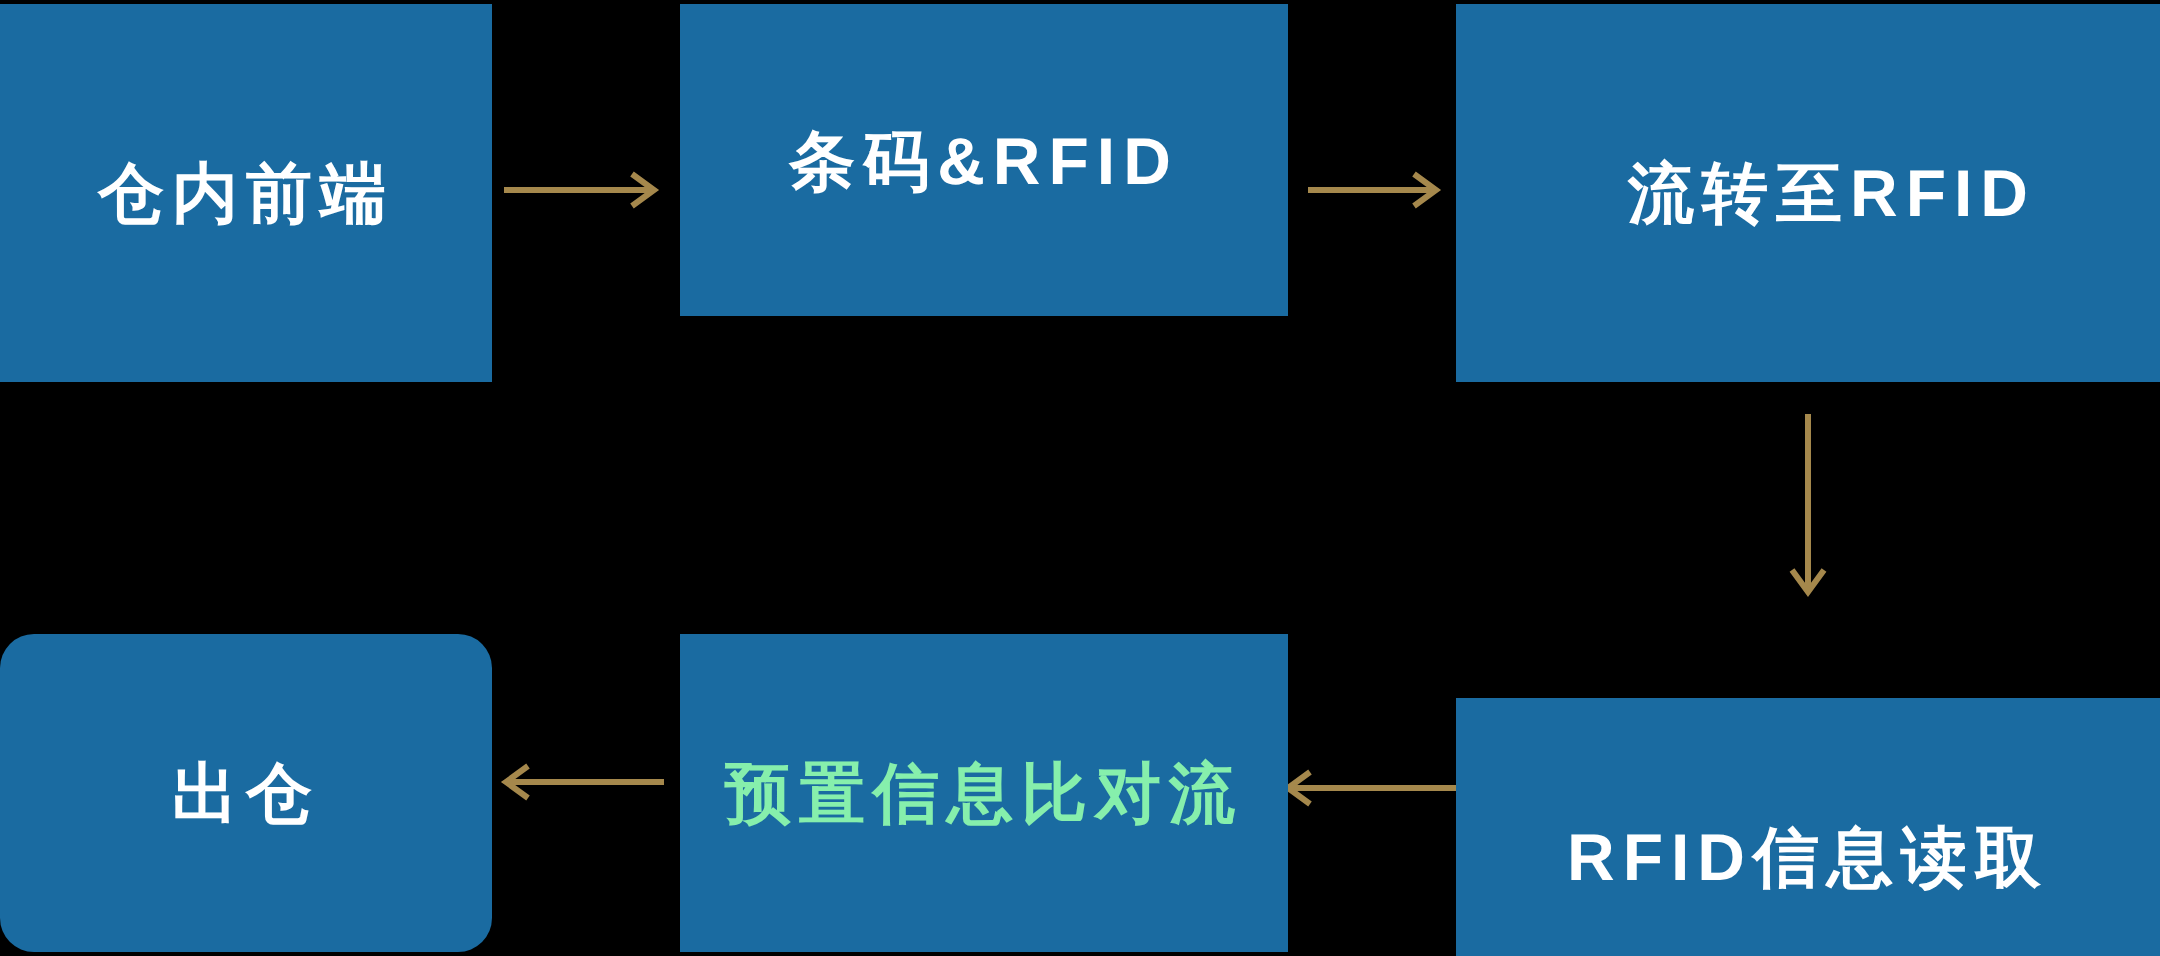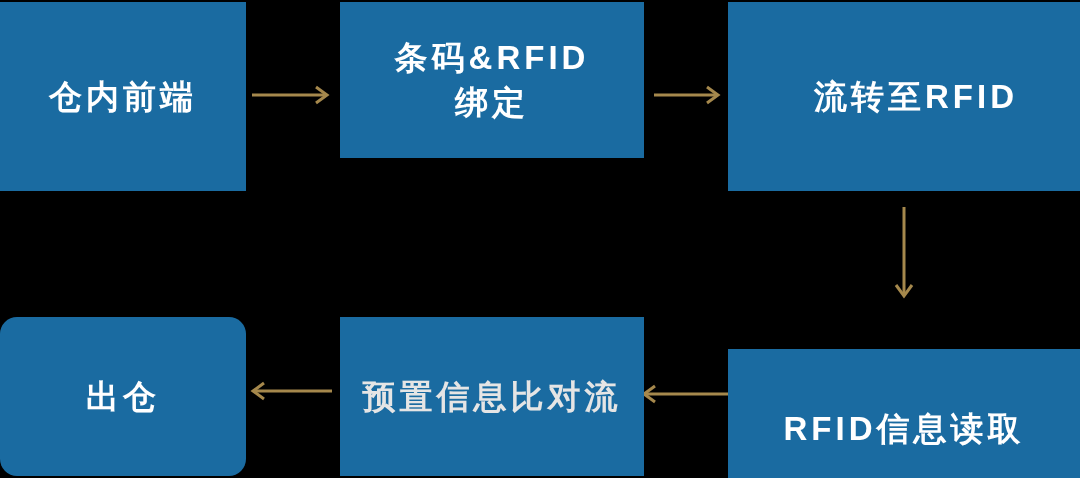--- a/index.html
+++ b/index.html
@@ -64,27 +64,26 @@
       <g>
         <line x1="332" y1="391" x2="255" y2="391" stroke="#a5884c" stroke-width="3"></line>
         <polyline points="264,383 253,391 264,399" fill="none" stroke="#a5884c" stroke-width="3"></polyline>
       </g>
     </svg>
 <div class="node" style="left: 0px; top: 2px; width: 246px; height: 189px; background: rgb(26, 107, 161); color: rgb(255, 255, 255);">
       <div class="node-line">仓内前端</div>
     </div>
     <div class="node" style="left: 340px; top: 2px; width: 304px; height: 156px; background: rgb(26, 107, 161); color: rgb(255, 255, 255);">
       <div class="node-line">条码&amp;RFID</div>
-      <div class="node-line">绑定</div>
     </div>
     <div class="node" style="left: 728px; top: 2px; width: 352px; height: 189px; background: rgb(26, 107, 161); color: rgb(255, 255, 255); padding-left: 12px;">
       <div class="node-line">流转至RFID</div>
     </div>
     <div class="node" style="left: 728px; top: 317px; width: 352px; height: 159px; background: rgb(26, 107, 161); color: rgb(255, 255, 255); margin-top: 32px;">
       <div class="node-line">RFID信息读取</div>
     </div>
-    <div class="node" style="left: 340px; top: 317px; width: 304px; height: 159px; background: rgb(26, 107, 161); color: #e5e5e5;">
+    <div class="node" style="left: 340px; top: 317px; width: 304px; height: 159px; background: rgb(26, 107, 161); color: #86efac;">
       <div class="node-line">预置信息比对流</div>
     </div>
     <div class="node" style="left: 0px; top: 317px; width: 246px; height: 159px; background: rgb(26, 107, 161); color: rgb(255, 255, 255); border-radius: 17px;">
       <div class="node-line">出仓</div>
     </div>
   </div>
 
 </body></html>

